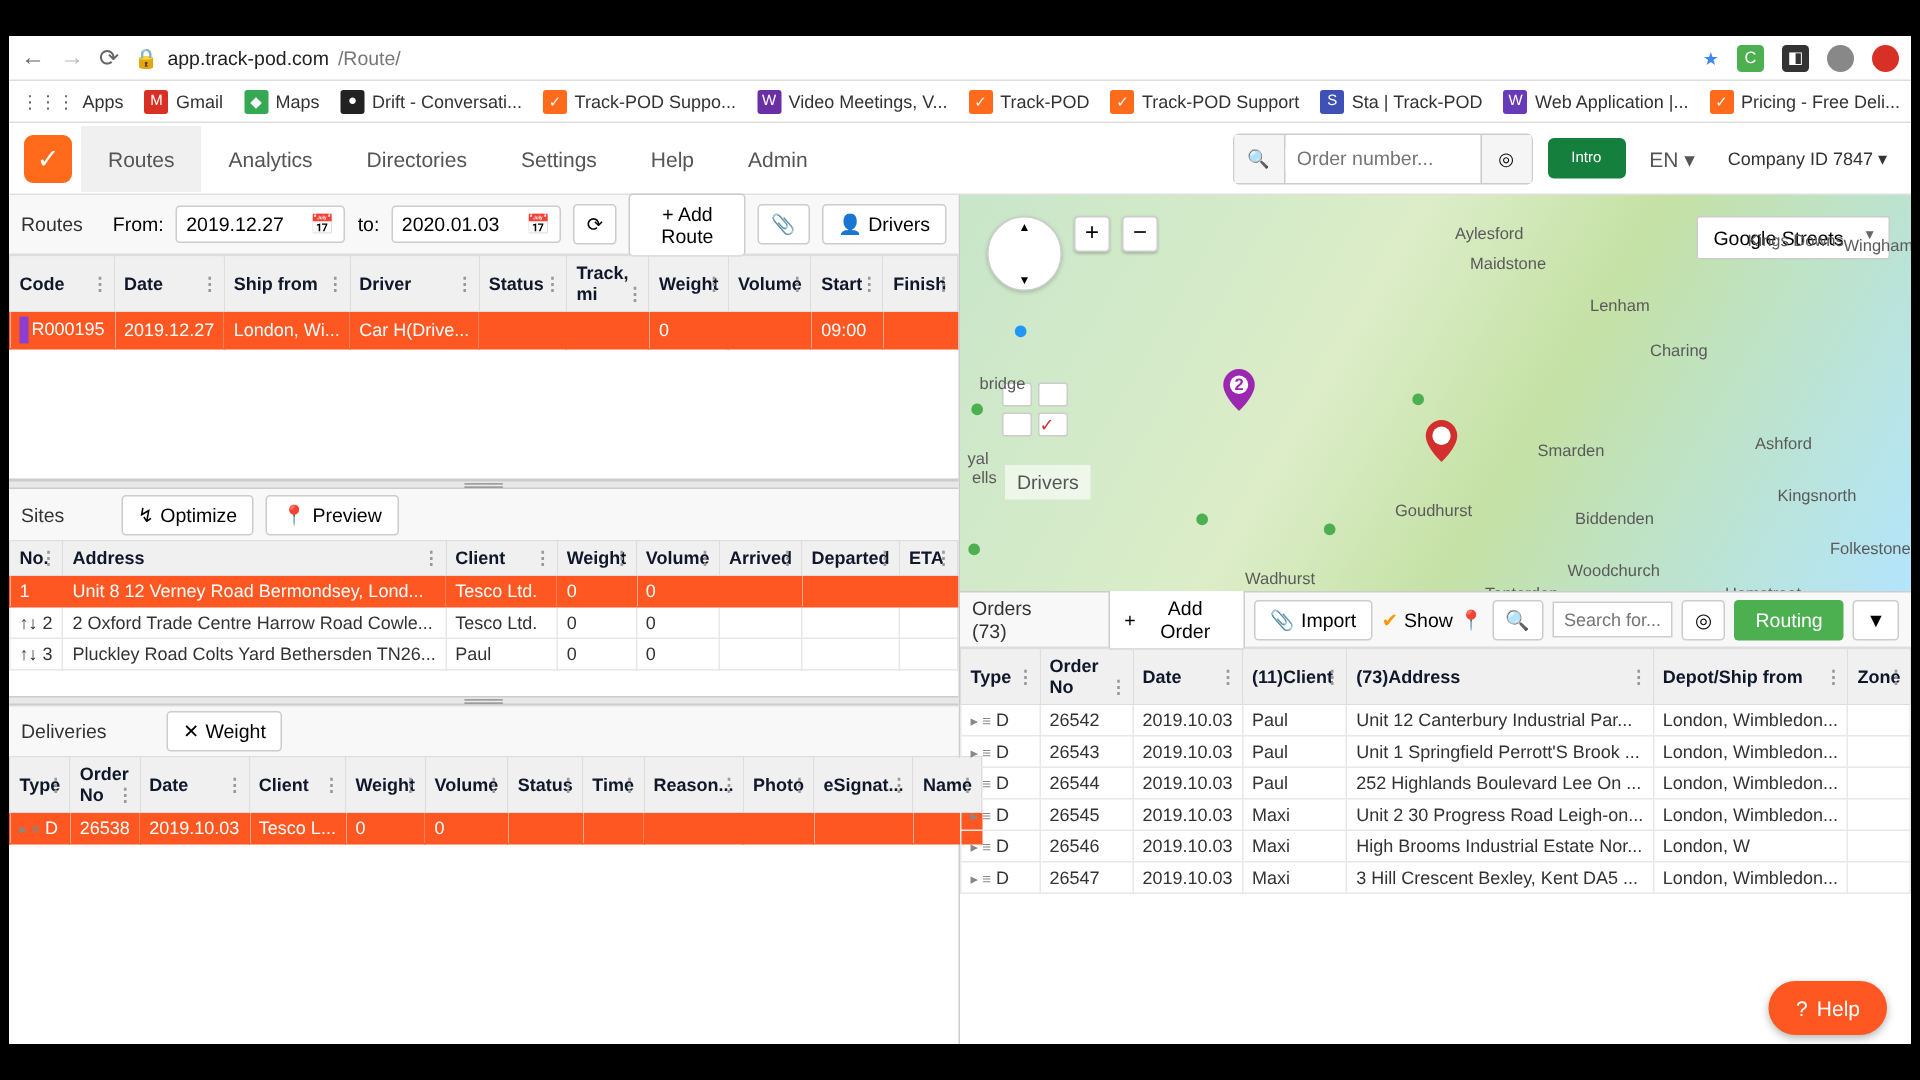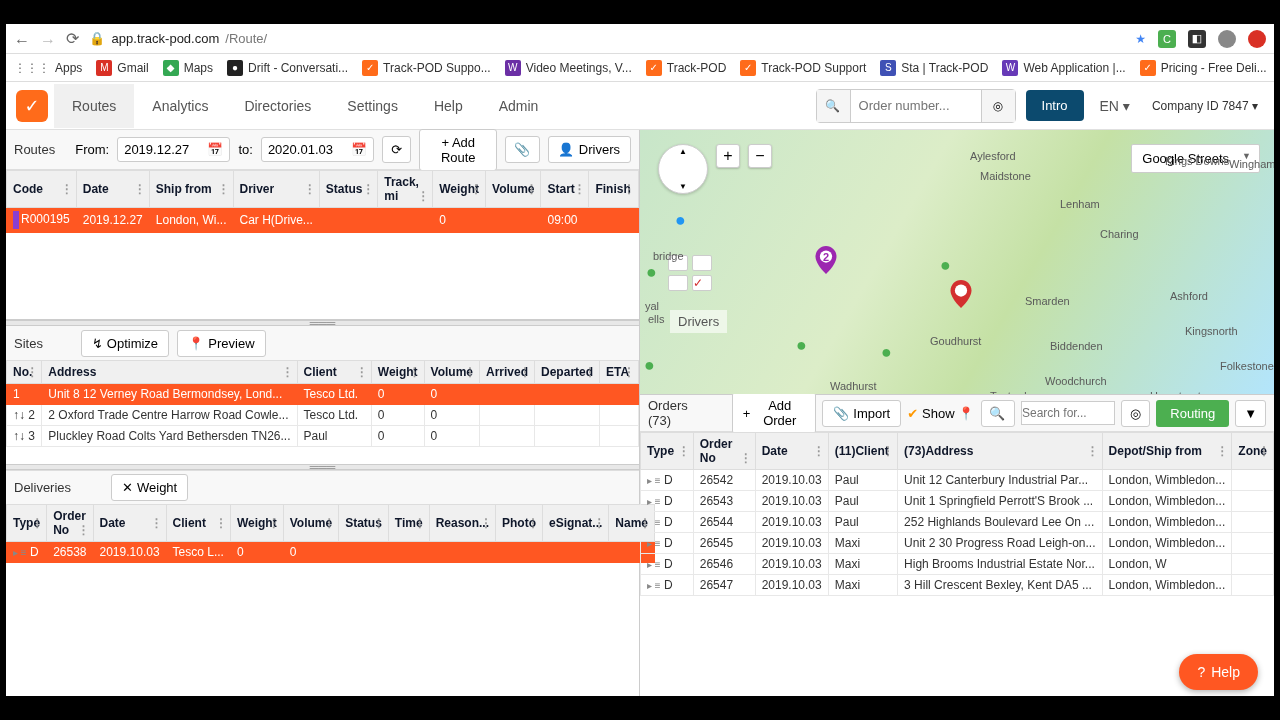--- a/index.html
+++ b/index.html
@@ -17,21 +17,21 @@
 .app-header { height: 48px; display: flex; align-items: center; padding: 0 10px; background: #fff; border-bottom: 1px solid #e0e0e0; gap: 6px; }
 .app-logo { width: 32px; height: 32px; background: #ff6b1a; border-radius: 6px; display: flex; align-items: center; justify-content: center; color: #fff; font-size: 18px; }
 .nav-tabs { display: flex; gap: 0; }
 .nav-tab { padding: 14px 18px; color: #555; cursor: pointer; font-size: 14px; }
 .nav-tab.active { background: #f0f0f0; }
 .header-right { margin-left: auto; display: flex; align-items: center; gap: 10px; }
 .search-group { display: flex; align-items: center; border: 1px solid #ccc; border-radius: 4px; height: 34px; }
 .search-group .icon-btn { width: 34px; background: #f5f5f5; display: flex; align-items: center; justify-content: center; border-right: 1px solid #ccc; height: 100%; }
 .search-group input { border: none; padding: 0 8px; width: 130px; outline: none; font-size: 13px; }
 .search-group .icon-btn.right { border-right: none; border-left: 1px solid #ccc; }
-.intro-btn { background: #0c4a6e; color: #fff; padding: 8px 16px; border-radius: 4px; border: none; font-size: 13px; cursor: pointer; }
+.intro-btn { background: #15803d; color: #fff; padding: 8px 16px; border-radius: 4px; border: none; font-size: 10px; cursor: pointer; }
 .lang-sel { color: #555; font-size: 14px; padding: 0 6px; cursor: pointer; }
 .company-id { color: #333; font-size: 12px; padding: 0 6px; cursor: pointer; }
 .main-content { flex: 1; display: flex; position: relative; }
 .left-panel { width: 634px; display: flex; flex-direction: column; border-right: 1px solid #ccc; }
 .right-panel { flex: 1; display: flex; flex-direction: column; }
 .panel-toolbar { height: 40px; display: flex; align-items: center; padding: 0 8px; gap: 8px; background: #f8f8f8; border-bottom: 1px solid #ddd; font-size: 13px; }
 .panel-title { color: #333; }
 .date-input { border: 1px solid #ccc; padding: 4px 6px; border-radius: 3px; background: #fff; display: flex; align-items: center; gap: 18px; font-size: 13px; }
 .btn { border: 1px solid #ccc; background: #fff; padding: 5px 10px; border-radius: 3px; cursor: pointer; font-size: 13px; display: inline-flex; align-items: center; gap: 4px; }
 .btn.icon { padding: 5px 8px; }
@@ -59,21 +59,21 @@
 .map-pan::after { content: "▼"; position: absolute; bottom: 2px; left: 50%; transform: translateX(-50%); font-size: 8px; }
 .map-zoom-btn { width: 24px; height: 24px; background: #fff; border: 1px solid #ccc; border-radius: 3px; display: flex; align-items: center; justify-content: center; font-size: 16px; box-shadow: 0 1px 2px rgba(0,0,0,0.2); }
 .map-type-select { position: absolute; top: 14px; right: 14px; background: #fff; border: 1px solid #ccc; padding: 6px 30px 6px 10px; font-size: 13px; border-radius: 2px; }
 .map-type-select::after { content: "▼"; position: absolute; right: 8px; font-size: 9px; color: #666; }
 .drivers-label { position: absolute; top: 180px; left: 30px; background: rgba(255,255,255,0.6); padding: 4px 8px; font-size: 13px; color: #555; }
 .map-side-icons { position: absolute; top: 125px; left: 28px; display: flex; flex-direction: column; gap: 4px; }
 .map-side-icons div { display: flex; gap: 4px; }
 .map-side-icons span { width: 20px; height: 16px; background: #fff; border: 1px solid #ccc; border-radius: 2px; }
 .orders-toolbar { height: 38px; display: flex; align-items: center; padding: 0 8px; gap: 6px; background: #f8f8f8; border-top: 1px solid #ccc; border-bottom: 1px solid #ddd; font-size: 13px; }
 .routing-btn { background: #4caf50; color: #fff; padding: 6px 14px; border: none; border-radius: 3px; cursor: pointer; font-size: 13px; }
-.orders-search { border: 1px solid #ccc; padding: 4px 0; width: 94px; font-size: 12px; }
+.orders-search { border: 1px solid #ccc; padding: 4px 0; width: 80px; font-size: 12px; text-align: center; }
 .orders-table-container { flex: 1; overflow: auto; }
 .help-fab { position: absolute; bottom: 6px; right: 16px; background: #ff5722; color: #fff; padding: 10px 18px; border-radius: 22px; font-size: 14px; display: flex; align-items: center; gap: 6px; box-shadow: 0 2px 6px rgba(0,0,0,0.3); cursor: pointer; }
 .row-dragger { color: #888; font-size: 10px; }
 .small-pin { position: absolute; font-size: 18px; }
 </style>
 </head>
 <body>
 
 <div class="browser-frame">
   <div class="browser-toolbar">

